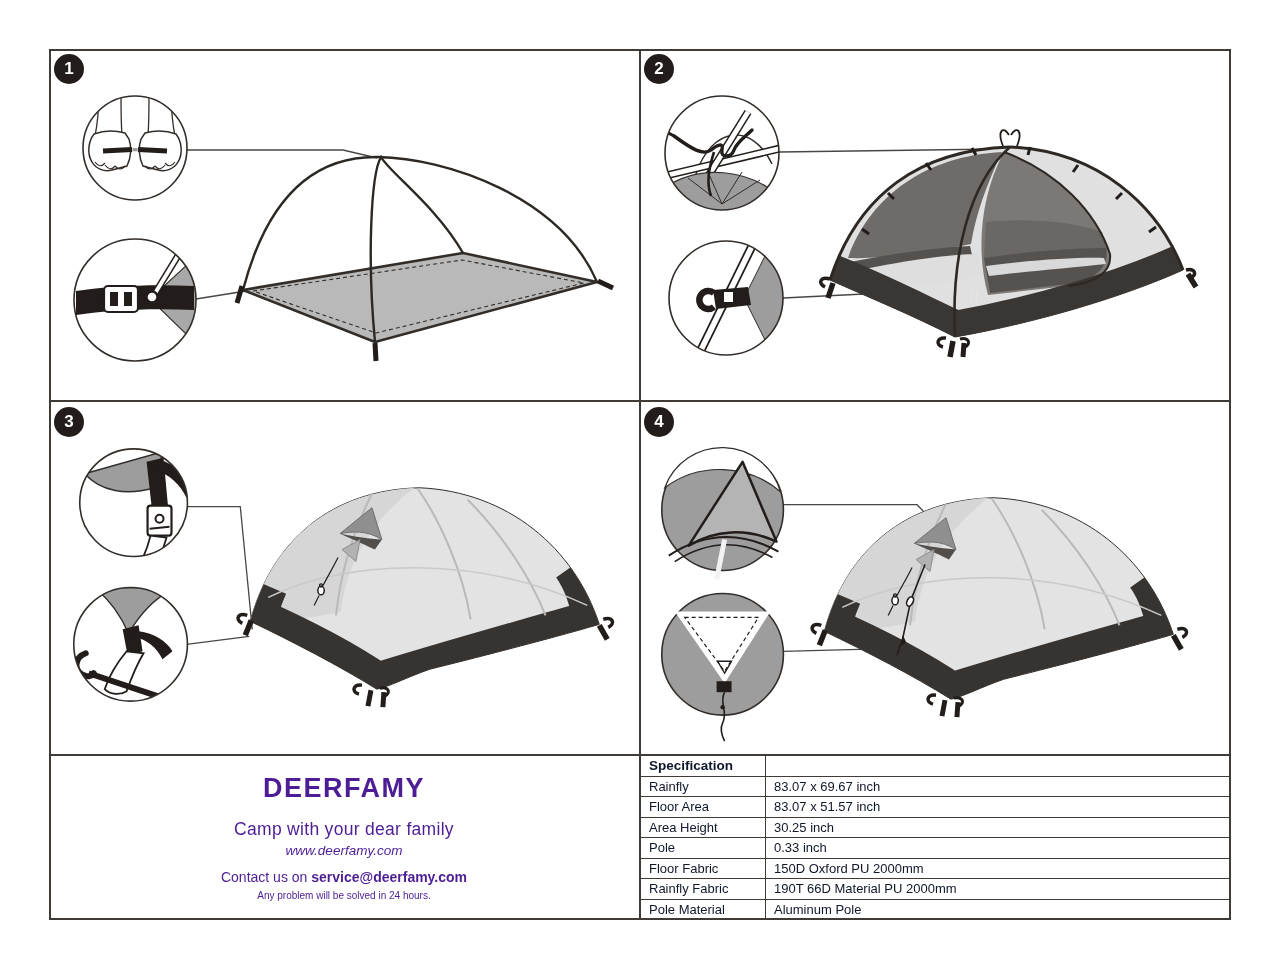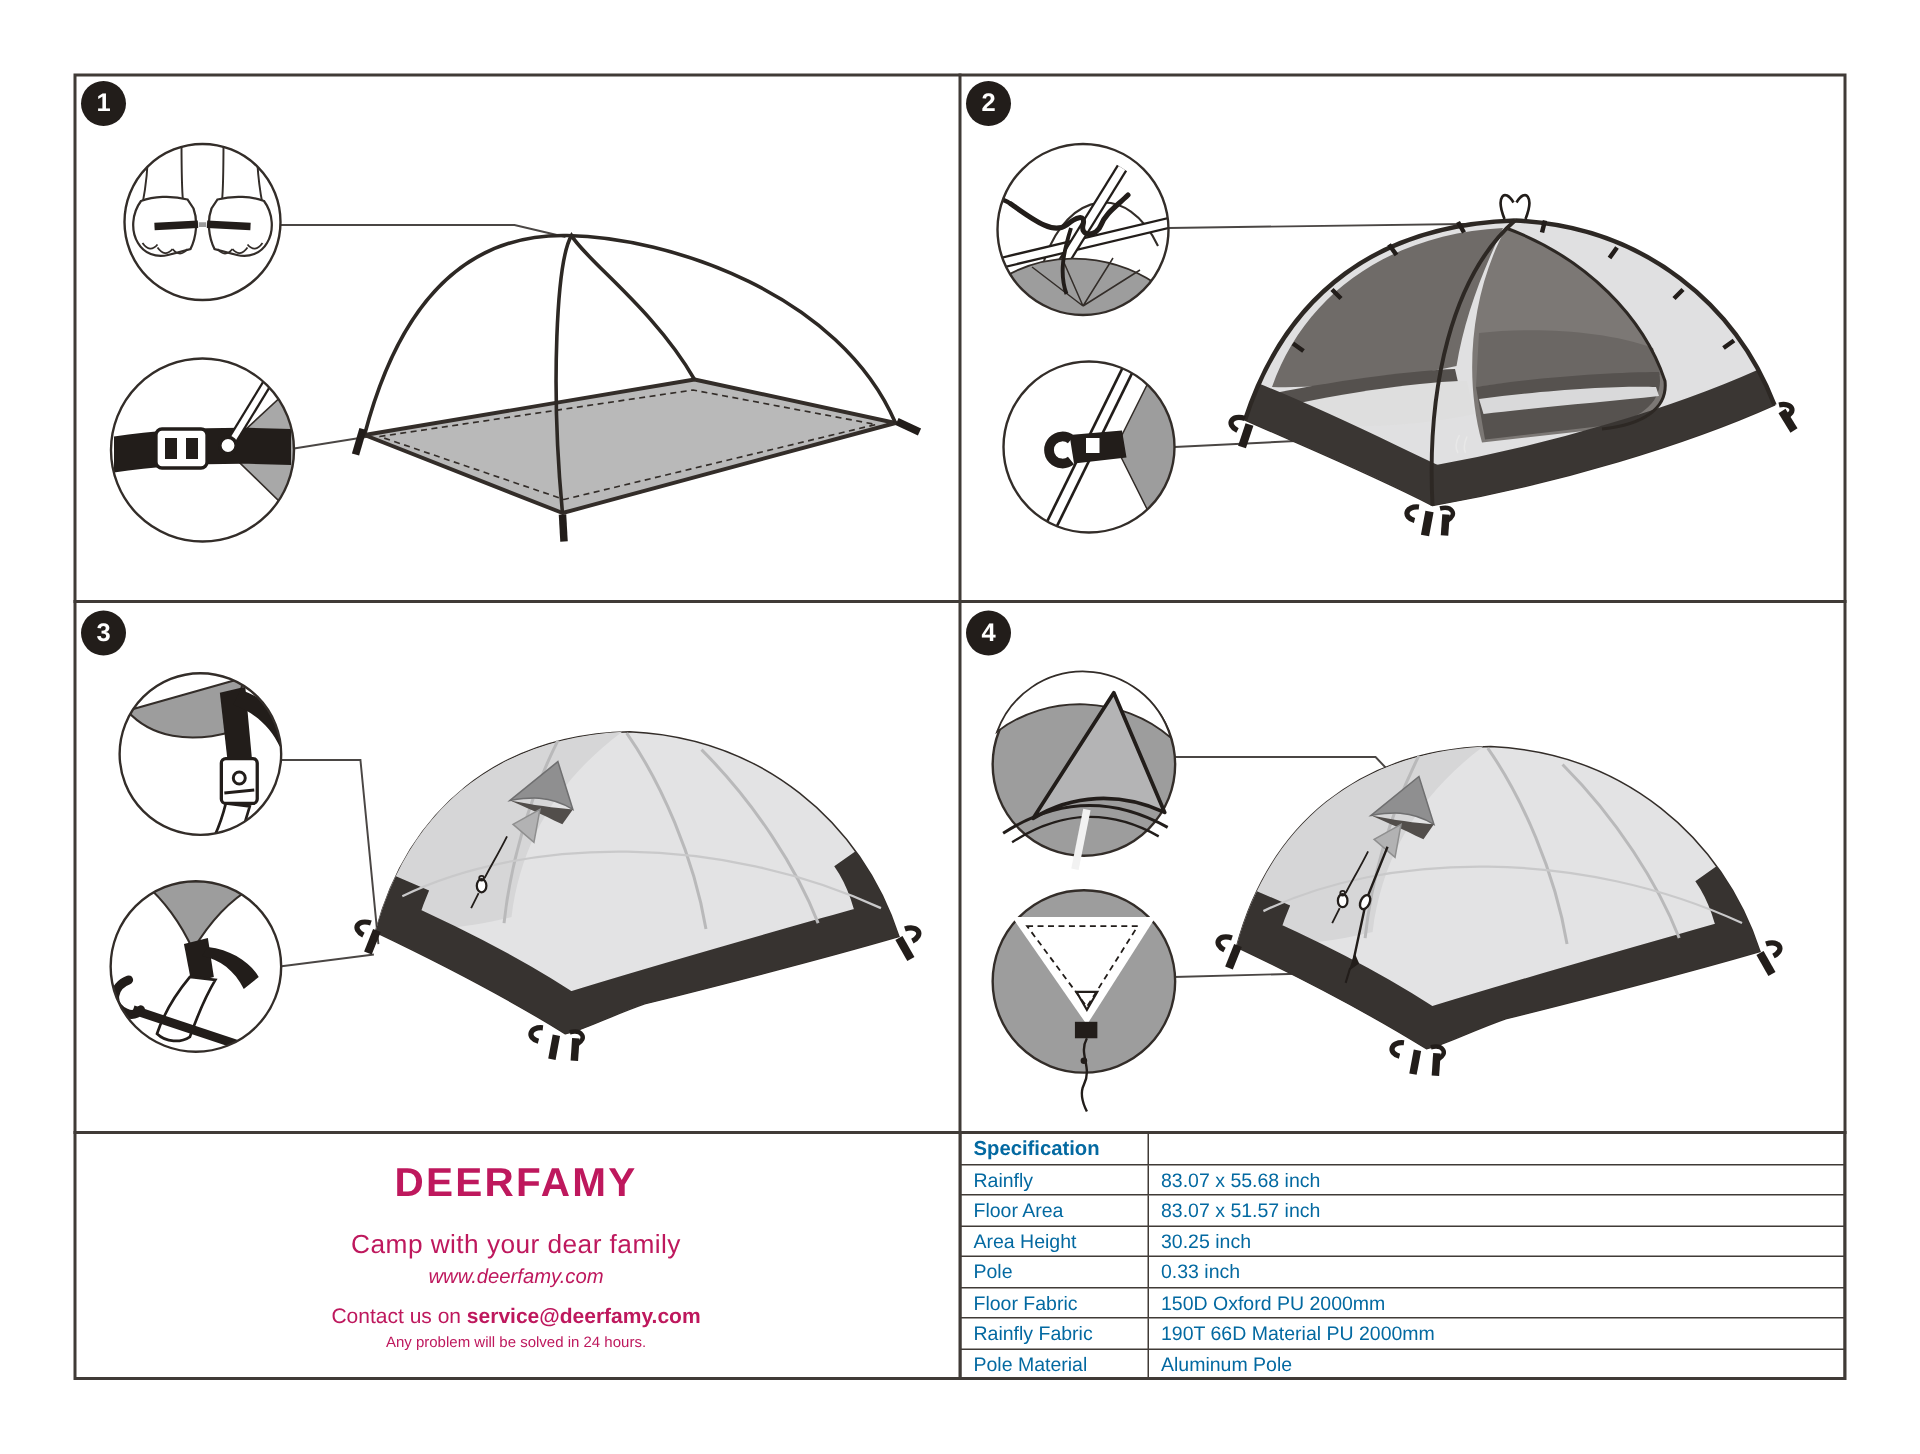--- a/index.html
+++ b/index.html
@@ -10,29 +10,29 @@
   .divider{position:absolute;background:#403b37;}
   .divider-v{left:639px;top:49px;width:2px;height:871px;}
   .divider-h1{left:49px;top:400px;width:1182px;height:2px;}
   .divider-h2{left:49px;top:754px;width:1182px;height:2px;}
   .panel{position:absolute;width:591px;height:353px;}
   .step-badge{position:absolute;width:30px;height:30px;border-radius:50%;
         background:#221d1a;color:#fff;display:flex;align-items:center;
         justify-content:center;font-weight:bold;font-size:17px;z-index:5;}
   .branding{position:absolute;left:51px;top:757px;width:586px;height:160px;
         display:flex;flex-direction:column;align-items:center;justify-content:center;
-        color:#be185d;text-align:center;}
+        color:#4c1d95;text-align:center;}
   .brand-name{font-size:27px;font-weight:bold;letter-spacing:1.5px;margin-bottom:15px;}
   .brand-tagline{font-size:17.5px;letter-spacing:.3px;margin-bottom:3px;}
   .brand-site{font-size:13.5px;font-style:italic;margin-bottom:11px;}
   .brand-contact{font-size:14px;margin-bottom:5px;}
   .brand-contact .em{font-weight:bold;}
   .brand-note{font-size:10px;}
   table.spec{position:absolute;left:640px;top:755px;width:590px;height:165px;
-        border-collapse:collapse;table-layout:fixed;font-size:13px;color:#0369a1;padding-left:31px;}
+        border-collapse:collapse;table-layout:fixed;font-size:13px;color:#0f172a;padding-left:31px;}
   table.spec td{border:1.5px solid #403b37;padding:0 4px 0 8px;vertical-align:middle;
         white-space:nowrap;overflow:hidden;}
   table.spec td.lbl{width:112px;}
   table.spec .hdr{font-weight:bold;font-size:13.5px;}
 </style>
 </head>
 <body>
 
 <div class="sheet">
 
@@ -293,21 +293,21 @@
   </div>
 
   <table class="spec">
     <tbody>
         <tr>
       <td class="lbl hdr">Specification</td>
       <td></td>
     </tr>
     <tr>
       <td class="lbl">Rainfly</td>
-      <td>83.07 x 55.68 inch</td>
+      <td>83.07 x 69.67 inch</td>
     </tr>
     <tr>
       <td class="lbl">Floor Area</td>
       <td>83.07 x 51.57 inch</td>
     </tr>
     <tr>
       <td class="lbl">Area Height</td>
       <td>30.25 inch</td>
     </tr>
     <tr>

